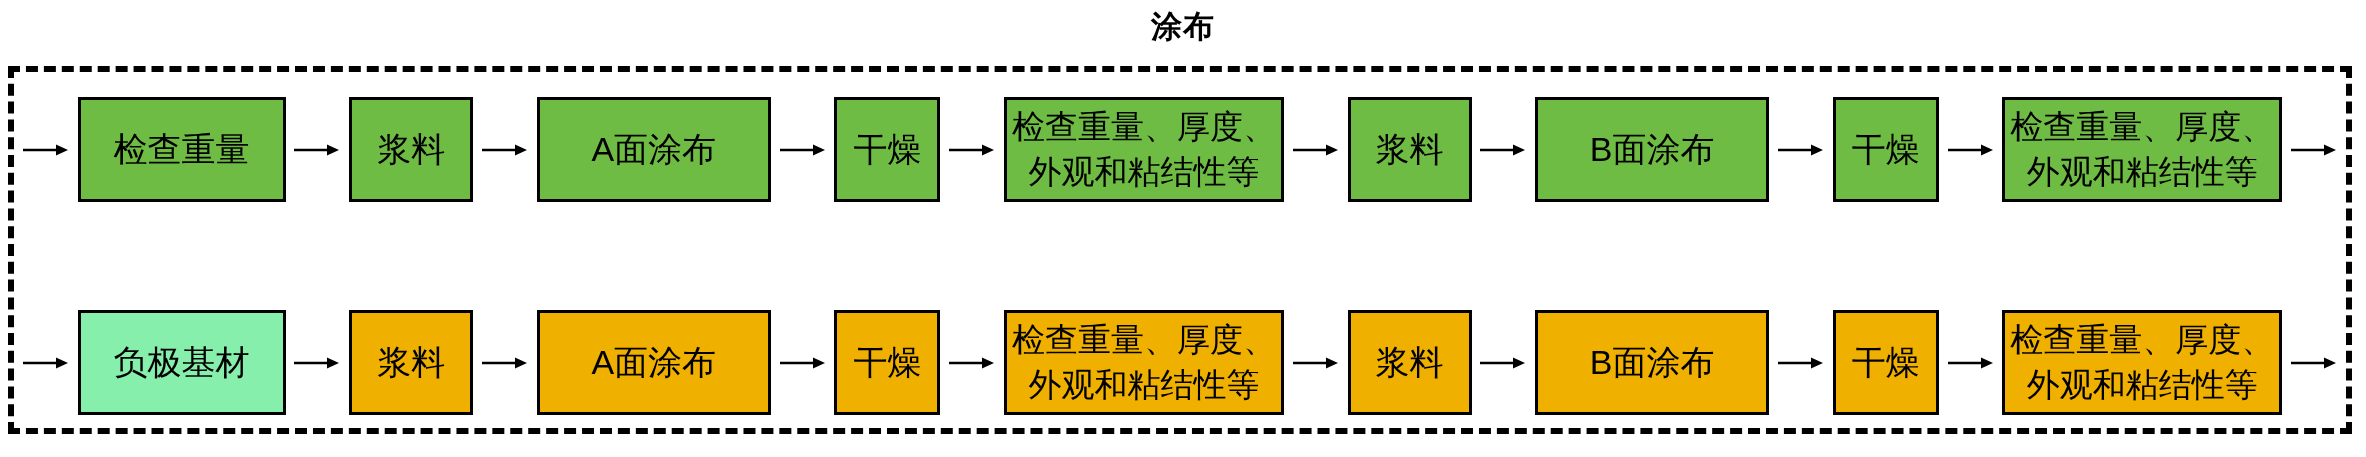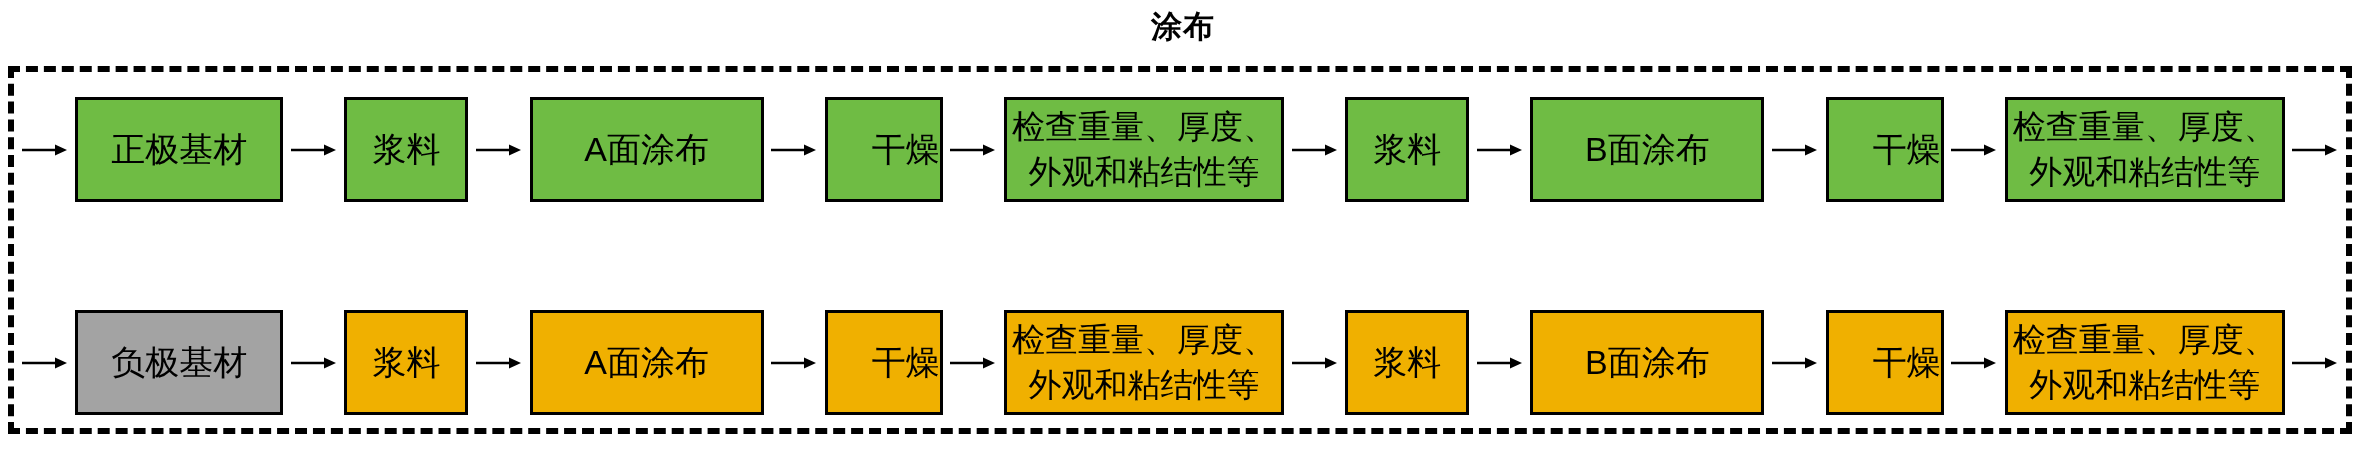--- a/index.html
+++ b/index.html
@@ -56,41 +56,41 @@
     align-items: center;
     justify-content: center;
     text-align: center;
     font-size: 34px;
     line-height: 1.25;
   }
   .box-label { white-space: pre-line; }
   .w-base    { width: 208px; }
   .w-slurry  { width: 124px; align-items: center; }
   .w-coat    { width: 234px; }
-  .w-dry     { width: 118px; justify-content: flex-end; }
+  .w-dry     { width: 106px; }
   .w-inspect { width: 280px; font-size: 33px; line-height: 1.35; }
 </style>
 </head>
 <body>
 
 <div class="canvas">
 
   <div class="title">涂布</div>
 
   <div class="frame">
 
     <div class="row">
       <span class="acell">
           <svg class="arrow-svg" width="46" height="16" viewBox="0 0 46 16">
             <path d="M0 8 H34" stroke="#000" stroke-width="2.6"></path>
             <path d="M33 2.5 L45 8 L33 13.5 Z" fill="#000"></path>
           </svg>
         </span>
       <div class="box w-base" style="background: rgb(111, 188, 68);">
-          <span class="box-label">正极基材</span>
+          <span class="box-label">检查重量</span>
         </div>
       <span class="acell">
           <svg class="arrow-svg" width="46" height="16" viewBox="0 0 46 16">
             <path d="M0 8 H34" stroke="#000" stroke-width="2.6"></path>
             <path d="M33 2.5 L45 8 L33 13.5 Z" fill="#000"></path>
           </svg>
         </span>
       <div class="box w-slurry" style="background: rgb(111, 188, 68);">
           <span class="box-label">浆料</span>
         </div>
@@ -167,21 +167,21 @@
         </span>
     </div>
 
     <div class="row">
       <span class="acell">
           <svg class="arrow-svg" width="46" height="16" viewBox="0 0 46 16">
             <path d="M0 8 H34" stroke="#000" stroke-width="2.6"></path>
             <path d="M33 2.5 L45 8 L33 13.5 Z" fill="#000"></path>
           </svg>
         </span>
-      <div class="box w-base" style="background: #a3a3a3;">
+      <div class="box w-base" style="background: #86efac;">
           <span class="box-label">负极基材</span>
         </div>
       <span class="acell">
           <svg class="arrow-svg" width="46" height="16" viewBox="0 0 46 16">
             <path d="M0 8 H34" stroke="#000" stroke-width="2.6"></path>
             <path d="M33 2.5 L45 8 L33 13.5 Z" fill="#000"></path>
           </svg>
         </span>
       <div class="box w-slurry" style="background: rgb(240, 176, 0);">
           <span class="box-label">浆料</span>

